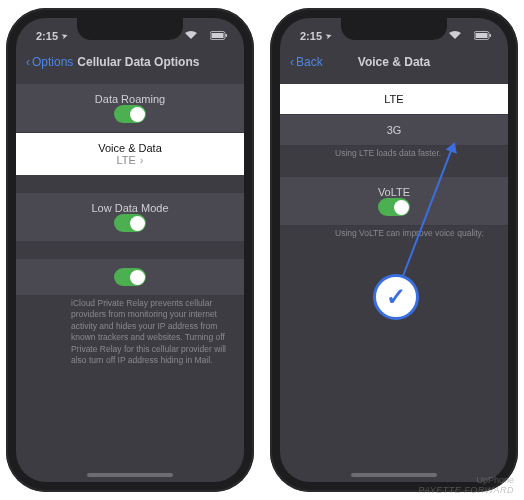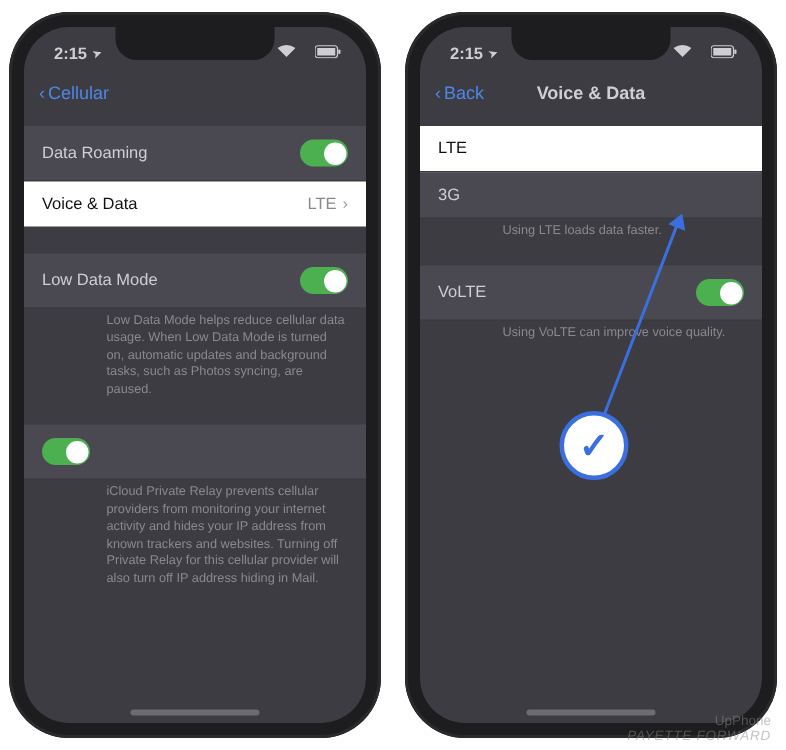--- a/index.html
+++ b/index.html
@@ -88,20 +88,21 @@
   .section { margin-bottom: 18px; }
   .row {
     background: #4a4951;
     padding: 9px 12px;
     display: flex;
     justify-content: space-between;
     align-items: center;
     font-size: 11px;
     color: #cfced4;
     border-bottom: 0.5px solid #3a393f;
+    flex-direction: column;
   }
   .section .row:first-child { border-top-left-radius: 0; border-top-right-radius: 0; }
   .section .row:last-child { border-bottom: none; }
   .row.highlighted {
     background: #ffffff;
     color: #111;
     font-weight: 500;
   }
   .row.highlighted .row-value { color: #8a8a8d; }
   .row-value {
@@ -211,22 +212,23 @@
               <rect x="1.5" y="2" width="12" height="5" fill="#cfced4"></rect>
               <rect x="15.5" y="3" width="1.5" height="3" rx="0.7" fill="#cfced4"></rect>
             </svg>
         </span>
       </div>
     </div>
 
     <div class="nav-bar">
       <div class="nav-back">
         <span>‹</span>
-        <span>Cellular</span>
-      </div>
+        <span>Options</span>
+      </div>
+      <div class="nav-title left-title">Cellular Data Options</div>
     </div>
 
     <div class="content">
       <div class="section">
         <div class="row">
           <span>Data Roaming</span>
           <div class="toggle"></div>
         </div>
         <div class="row highlighted">
           <span>Voice &amp; Data</span>
@@ -235,21 +237,20 @@
             <span class="chev">›</span>
           </span>
         </div>
       </div>
 
       <div class="section">
         <div class="row">
           <span>Low Data Mode</span>
           <div class="toggle"></div>
         </div>
-        <div class="footer-note">Low Data Mode helps reduce cellular data usage. When Low Data Mode is turned on, automatic updates and background tasks, such as Photos syncing, are paused.</div>
       </div>
 
       <div class="section">
         <div class="row">
           <div class="toggle"></div>
         </div>
         <div class="footer-note">iCloud Private Relay prevents cellular providers from monitoring your internet activity and hides your IP address from known trackers and websites. Turning off Private Relay for this cellular provider will also turn off IP address hiding in Mail.</div>
       </div>
     </div>
 

